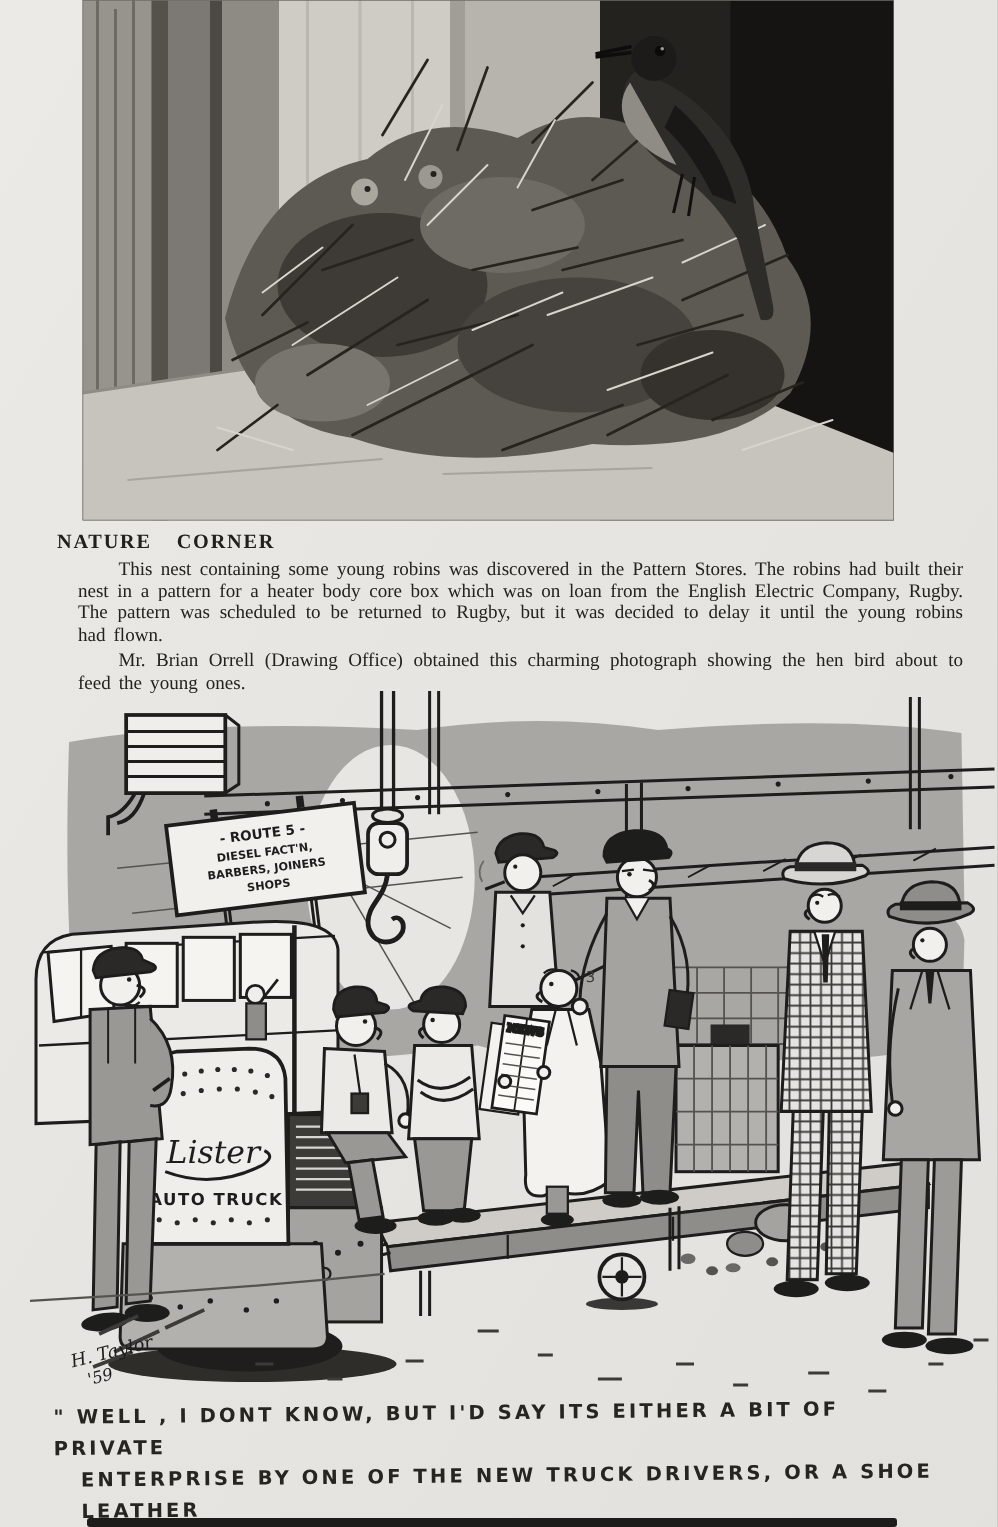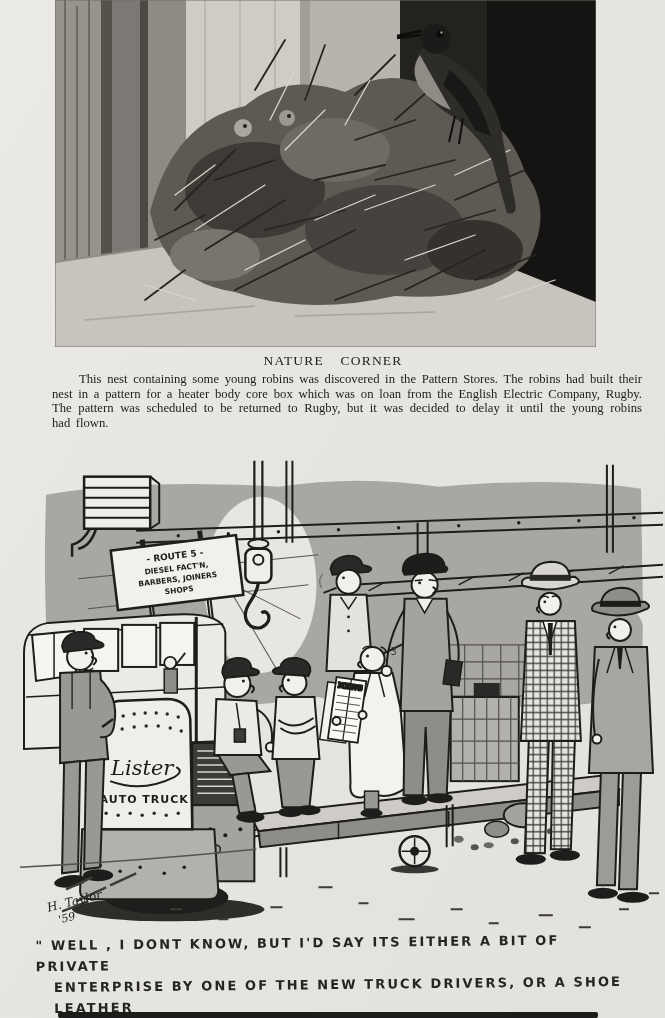--- a/index.html
+++ b/index.html
@@ -6,21 +6,21 @@
   body { width:665px; height:1018px; background:#b7b5b1; font-family:"Liberation Serif", serif; }
   .page {
     position:relative; width:665px; height:1018px; overflow:hidden;
     background: linear-gradient(120deg,#eceae6 0%, #e7e5e1 45%, #e3e1dd 100%);
   }
   .photo { position:absolute; left:55px; top:0; width:541px; height:347px; }
   .photo svg { display:block; width:100%; height:100%; }
 
   .nature-head {
     position:absolute; left:38px; top:353px; width:590px;
-    text-align:center; font-weight:normal; font-size:13.5px; color:#21201c;
+    font-weight:bold; font-size:13.5px; color:#21201c;
     letter-spacing:1.2px; word-spacing:12px;
   }
   .bodytext {
     position:absolute; left:52px; top:372px; width:590px;
     font-size:12.7px; line-height:14.7px; color:#23221e;
     text-align:justify; word-spacing:2.2px;
   }
   .bodytext p { margin:0 0 2px 0; text-indent:27px; }
 
   .cartoon { position:absolute; left:18px; top:456px; width:646px; height:482px; }
@@ -122,20 +122,21 @@
         <path d="M365,55 Q380,82 396,110 Q377,103 365,88 Q354,70 365,55 Z" fill="#8f8c85"></path>
         <path d="M400,116 L394,142 M408,118 L404,144" stroke="#11100f" stroke-width="2" fill="none"></path>
       </g>
       <rect x="0" y="0" width="541" height="347" fill="none" stroke="#706d67" stroke-width="1"></rect>
     </svg>
   </div>
 
   <div class="nature-head">NATURE CORNER</div>
   <div class="bodytext">
     <p>This nest containing some young robins was discovered in the Pattern Stores.  The robins had built their nest in a pattern for a heater body core box which was on loan from the English Electric Company, Rugby.  The pattern was scheduled to be returned to Rugby, but it was decided to delay it until the young robins had flown.</p>
+    <p>Mr. Brian Orrell (Drawing Office) obtained this charming photograph showing the hen bird about to feed the young ones.</p>
   </div>
 
   <div class="cartoon">
     <svg viewBox="0 0 645 480">
       <defs>
         <pattern id="check" width="7" height="7" patternUnits="userSpaceOnUse">
           <rect width="7" height="7" fill="#e6e4e0"></rect>
           <path d="M0,3.5 H7 M3.5,0 V7" stroke="#3a3a38" stroke-width="1.2"></path>
         </pattern>
       </defs>

